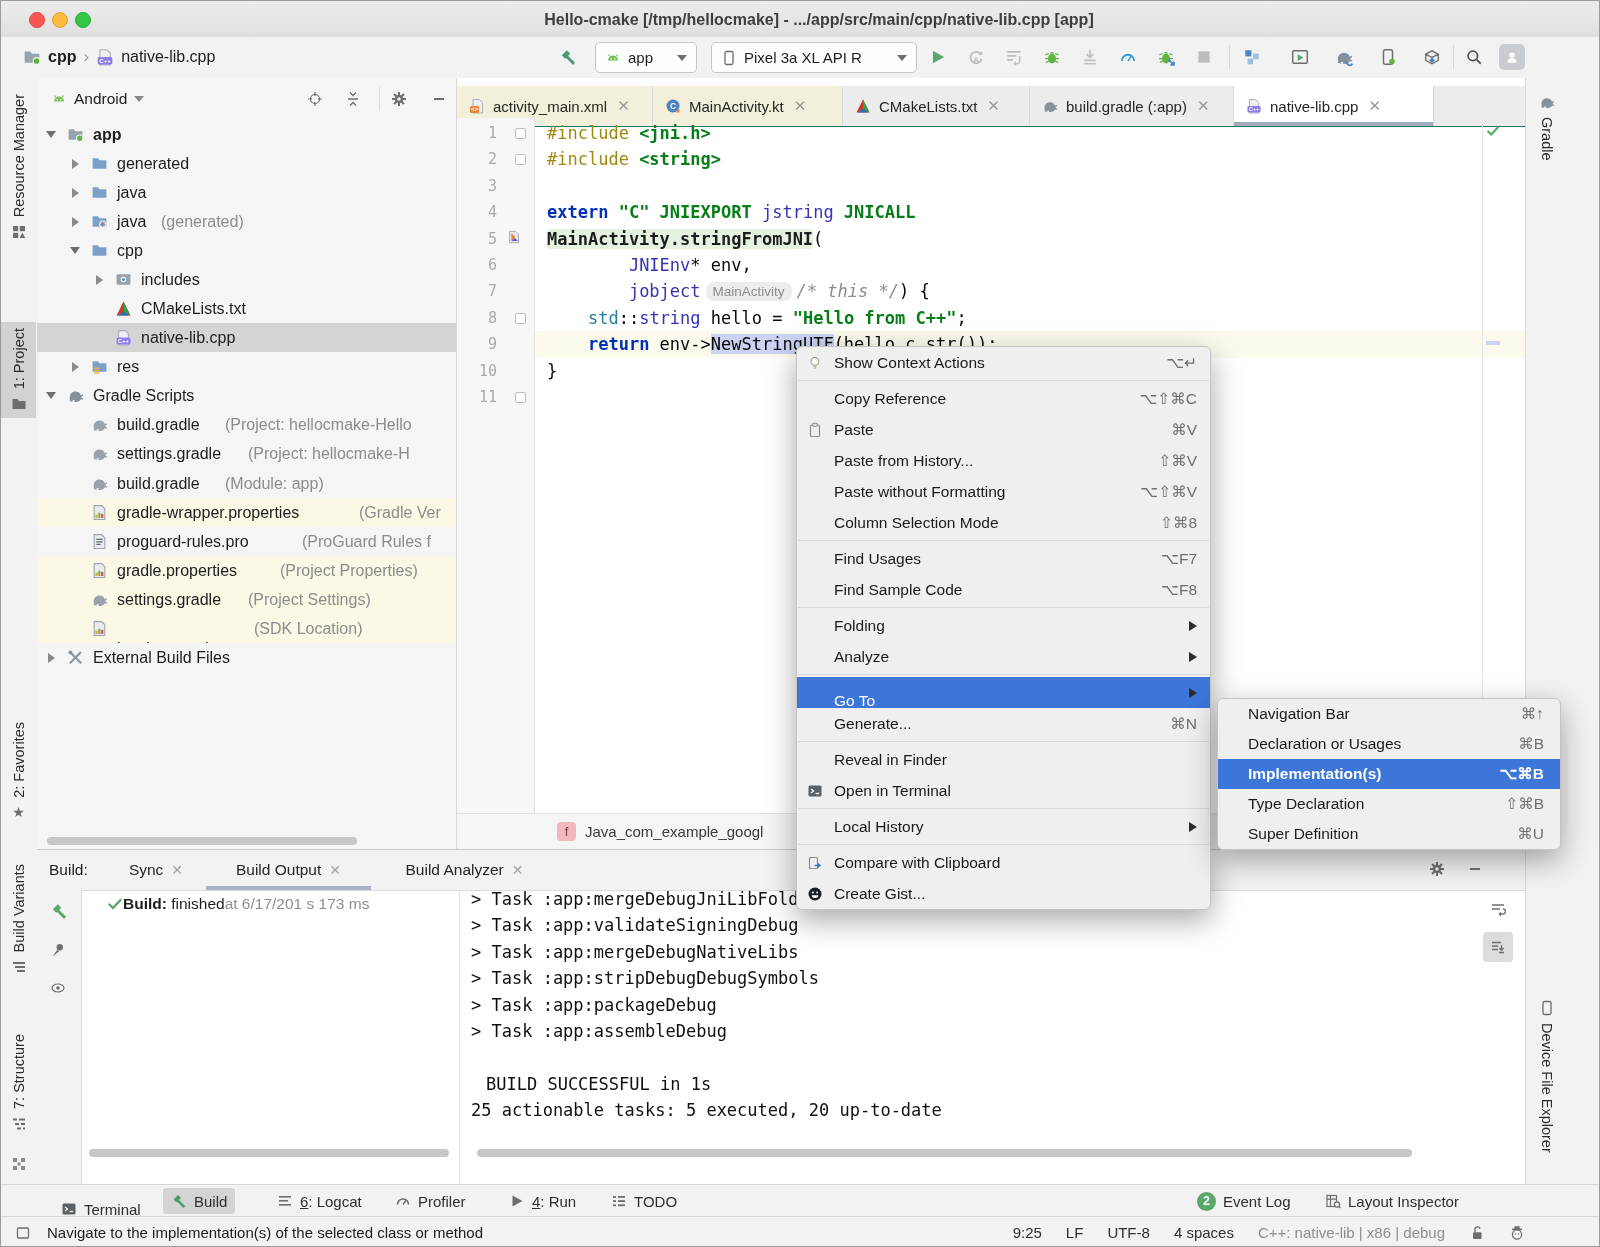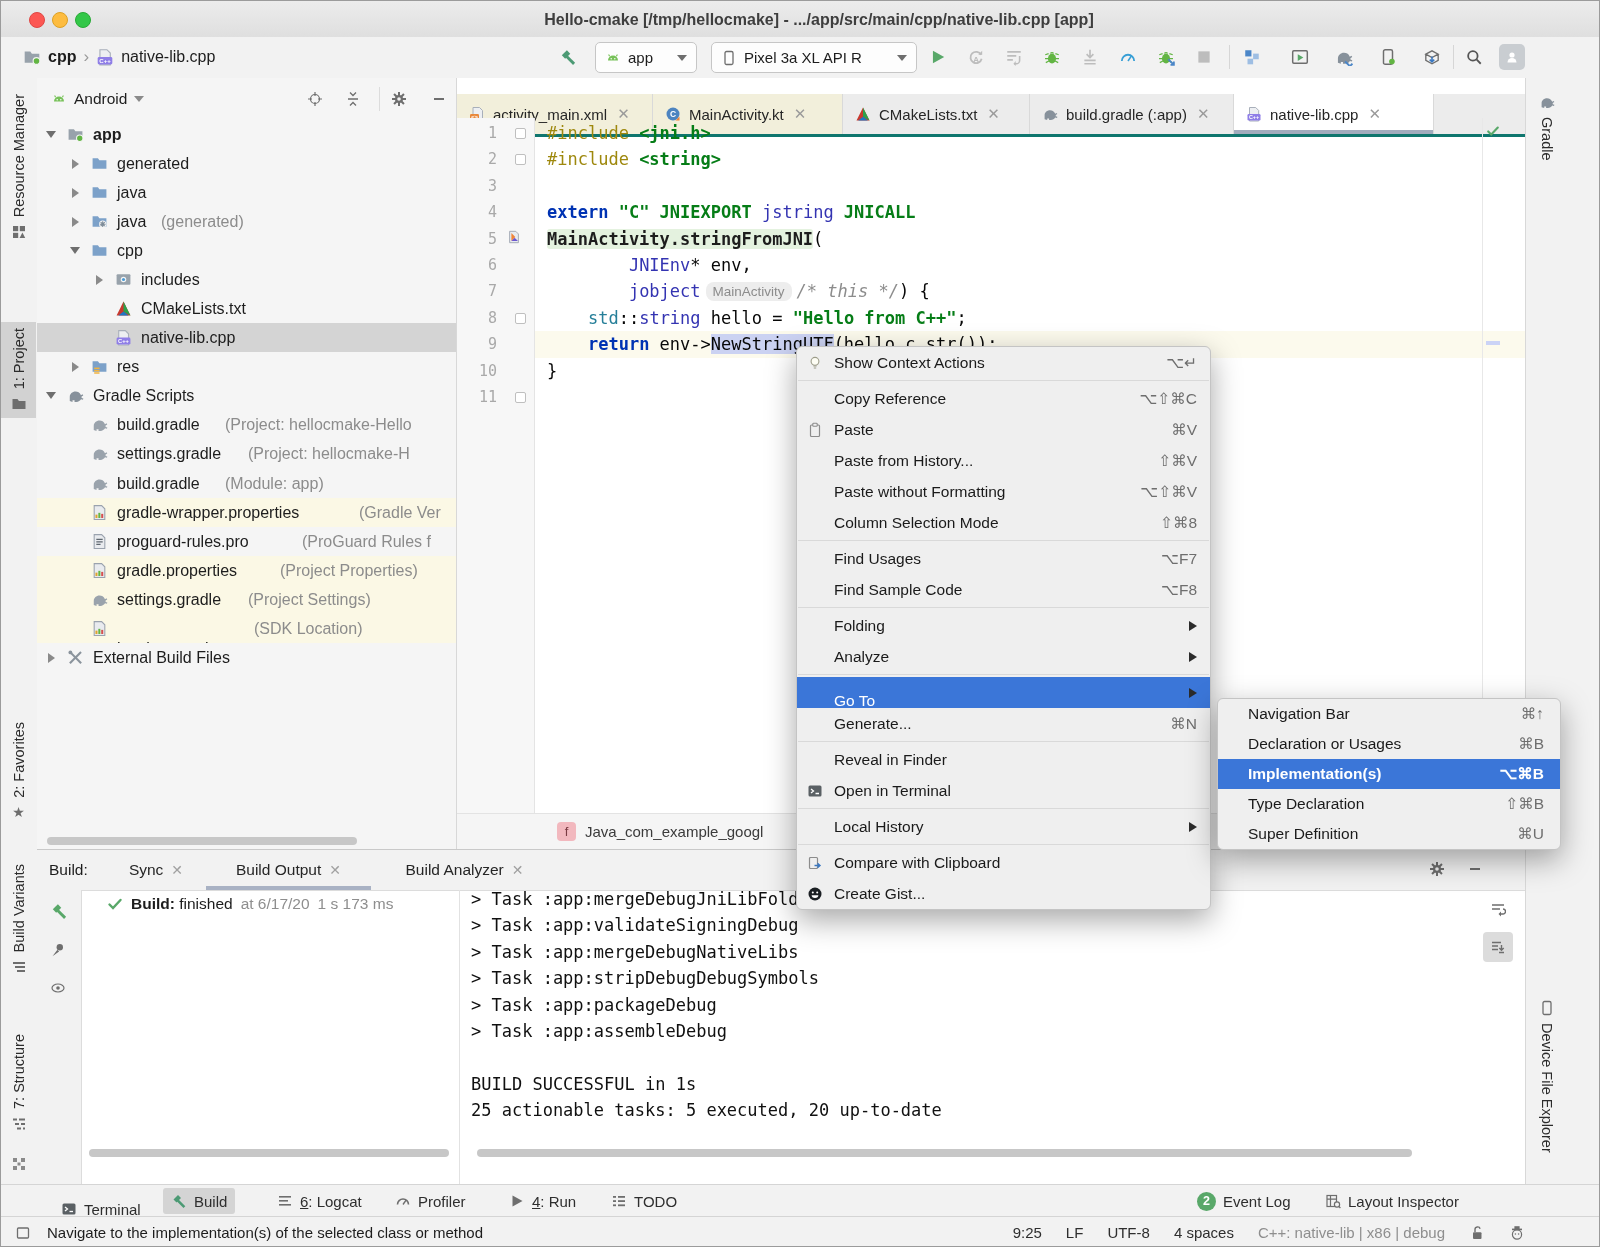--- a/index.html
+++ b/index.html
@@ -55,21 +55,21 @@
   .tri-d{width:0;height:0;border-left:5px solid transparent;border-right:5px solid transparent;
          border-top:7px solid #6E6E6E;display:inline-block;}
   .arrowbox{position:absolute;width:16px;height:16px;display:flex;align-items:center;justify-content:center;}
   .ticon{position:absolute;width:17px;height:17px;}
   .tlabel{position:absolute;}
   .ann{color:#8C8C8C;}
   .hsb{position:absolute;height:8px;border-radius:4px;background:#C7C7C7;}
 
   
   .editor{left:455px;top:77px;width:1069px;height:771px;background:#FFFFFF;border-left:1px solid #D8D8D8;}
-  .tabbar{position:absolute;left:0;top:16px;width:1069px;height:40px;background:#ECECEC;border-bottom:3px solid #0f766e;}
+  .tabbar{position:absolute;left:0;top:8px;width:1069px;height:40px;background:#ECECEC;border-bottom:1px solid #0f766e;}
   .etab{position:absolute;top:0;height:40px;display:flex;align-items:center;gap:8px;padding:0 12px;
         box-sizing:border-box;border-right:1px solid #D9D9D9;font-size:15px;color:#262626;}
   .etab.mod{background:#F2EFDB;}
   .etab.active{background:#FFFFFF;}
   .etab .x{color:#9A9A9A;font-size:15px;margin-left:2px;}
   .etab .underline{position:absolute;left:0;bottom:0;width:100%;height:4px;background:#A2ACBD;}
   .gutter{position:absolute;left:0;top:40px;width:77px;height:695px;background:#F7F7F7;border-right:1px solid #E4E4E4;}
   .lnum{position:absolute;left:0;width:40px;text-align:right;font-family:"DejaVu Sans Mono",monospace;
         font-size:15px;color:#A9A9A9;line-height:26.4px;}
   .fold{position:absolute;left:58px;width:9px;height:9px;border:1px solid #BFBFBF;border-radius:2px;background:#FFF;}
@@ -98,21 +98,21 @@
   
   .build{left:36px;top:848px;width:1488px;height:335px;background:#FFFFFF;border-top:1px solid #C9C9C9;}
   .bheader{position:absolute;left:0;top:0;width:1488px;height:40px;background:#F2F2F2;border-bottom:1px solid #DCDCDC;}
   .blabel{position:absolute;left:12px;top:0;line-height:40px;font-size:15.5px;color:#1D1D1D;}
   .btab{position:absolute;top:0;height:40px;display:flex;align-items:center;justify-content:center;gap:8px;
         font-size:15.5px;color:#262626;}
   .btab .x{color:#A0A0A0;font-size:14px;}
   .btab .underline{position:absolute;left:0;bottom:0;width:100%;height:4px;background:#A9B2C4;}
   .bleft{position:absolute;left:0;top:40px;width:44px;height:295px;background:#F2F2F2;border-right:1px solid #DCDCDC;}
   .bdiv{position:absolute;left:422px;top:40px;width:1px;height:295px;background:#E2E2E2;}
-  .bstatus{position:absolute;left:70px;top:40px;height:27px;display:flex;align-items:center;gap:8px;font-size:15.5px;text-align:center;}
+  .bstatus{position:absolute;left:70px;top:40px;height:27px;display:flex;align-items:center;font-size:15.5px;text-align:center;}
   .gray{color:#8E8E8E;}
   .cline{position:absolute;left:434px;height:26.4px;line-height:26.4px;font-family:"DejaVu Sans Mono",monospace;
          font-size:17px;white-space:pre;color:#101010;}
   .brightbtn{position:absolute;left:1446px;width:30px;height:30px;display:flex;align-items:center;justify-content:center;
              border-radius:4px;color:#6E6E6E;}
   .brightbtn.on{background:#DCDCDC;}
 
   
   .toolbtnbar{left:0;top:1183px;width:1600px;height:32px;background:#F2F2F2;border-top:1px solid #D5D5D5;}
   .twbtn{position:absolute;top:3px;height:26px;display:flex;align-items:center;gap:7px;padding:0 8px;
@@ -883,21 +883,21 @@
       <span class="gray">1 s 173 ms</span>
     </div>
 
     <div class="cline" style="top:36px;">&gt; Task :app:mergeDebugJniLibFolders</div>
     <div class="cline" style="top:62.4px;">&gt; Task :app:validateSigningDebug</div>
     <div class="cline" style="top:88.8px;">&gt; Task :app:mergeDebugNativeLibs</div>
     <div class="cline" style="top:115.2px;">&gt; Task :app:stripDebugDebugSymbols</div>
     <div class="cline" style="top:141.6px;">&gt; Task :app:packageDebug</div>
     <div class="cline" style="top:168px;">&gt; Task :app:assembleDebug</div>
     <div class="cline" style="top:194.4px;"></div>
-    <div class="cline" style="top:220.8px;">BUILD SUCCESSFUL in 1s</div>
+    <div class="cline" style="top:220.8px;margin-left:15px;">BUILD SUCCESSFUL in 1s</div>
     <div class="cline" style="top:247.2px;">25 actionable tasks: 5 executed, 20 up-to-date</div>
 
     <div class="brightbtn" style="top:44px;">
         <svg class="i16" viewBox="0 0 16 16">
           <path d="M2 4h12M2 8h8" stroke="currentColor" stroke-width="1.5"></path>
           <path d="M13 8a2.5 2.5 0 0 1 0 5H10" fill="none" stroke="currentColor" stroke-width="1.4"></path>
           <path d="M11 10.5L8.5 13l2.5 2.5z" fill="currentColor"></path>
         </svg>
       </div>
     <div class="brightbtn on" style="top:82px;">

